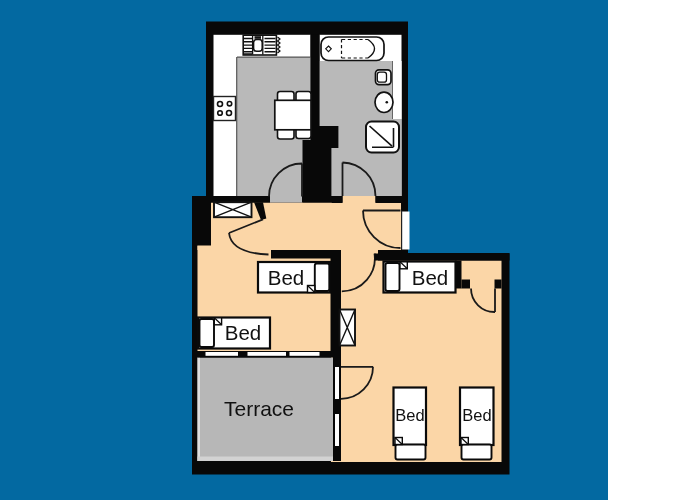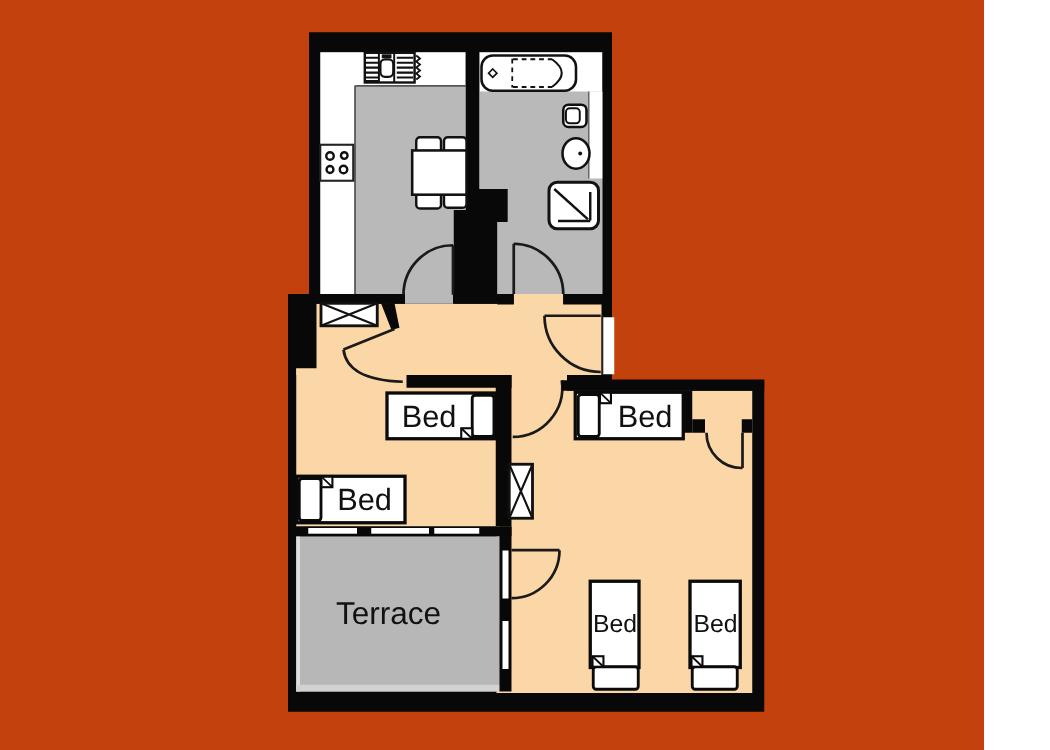--- a/index.html
+++ b/index.html
@@ -1,16 +1,16 @@
 <!DOCTYPE html>
 <html><head>
 <meta charset="utf-8">
 <style>
   html,body{margin:0;padding:0;background:#ffffff;}
-  .wrap{width:656px;height:500px;position:relative;background:#c2410c;overflow:hidden;}
+  .wrap{width:608px;height:500px;position:relative;background:#0369a1;overflow:hidden;}
   svg{display:block;}
   text{font-family:"Liberation Sans",sans-serif;fill:#111111;}
 </style>
 </head>
 <body>
 <div class="wrap">
 <svg width="700" height="500" viewBox="0 0 700 500">
 
 <path d="M206,21.5 H408 V253 H509.5 V474.5 H192 V196 H206 Z" fill="#080808"></path>
 

